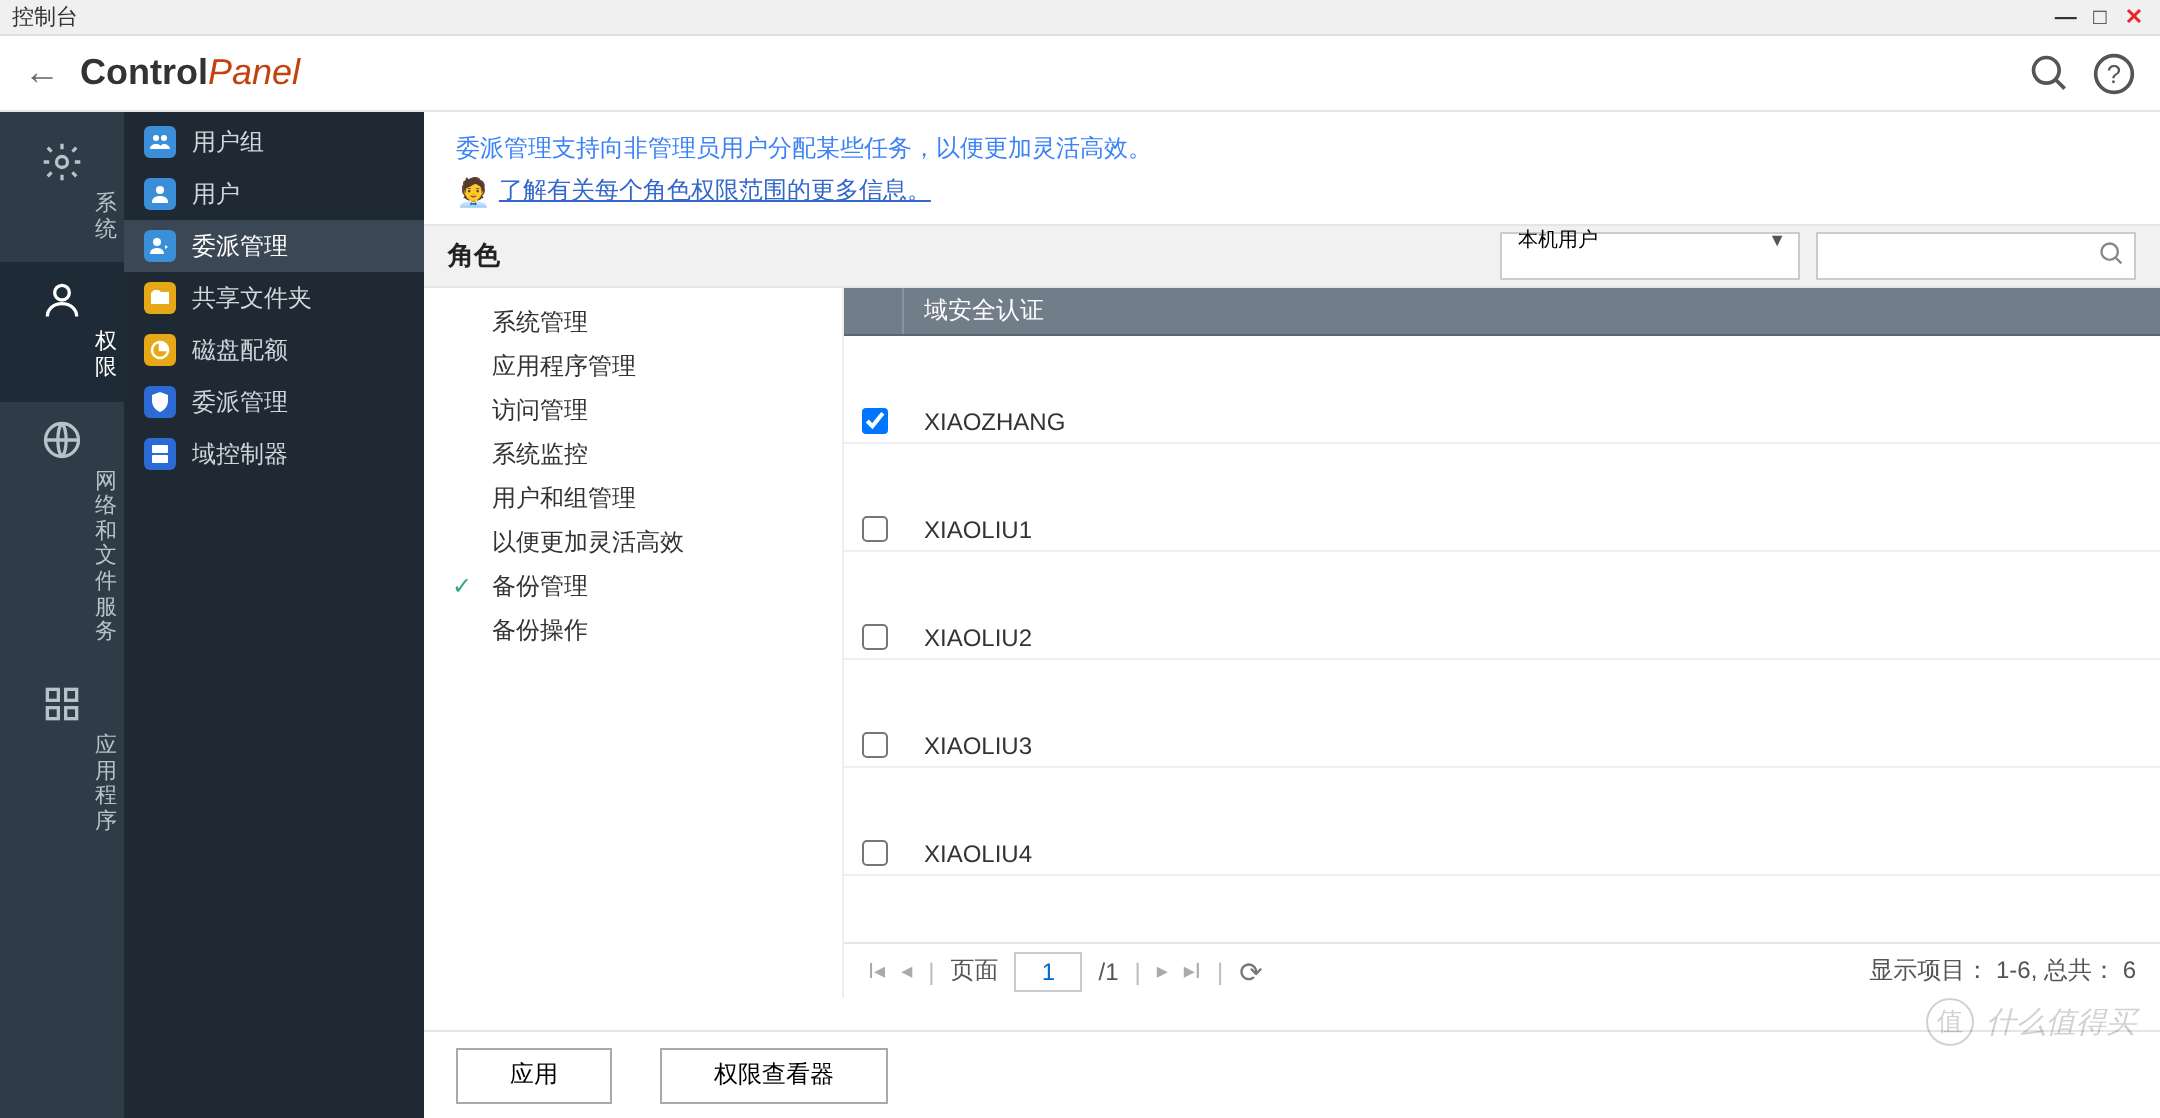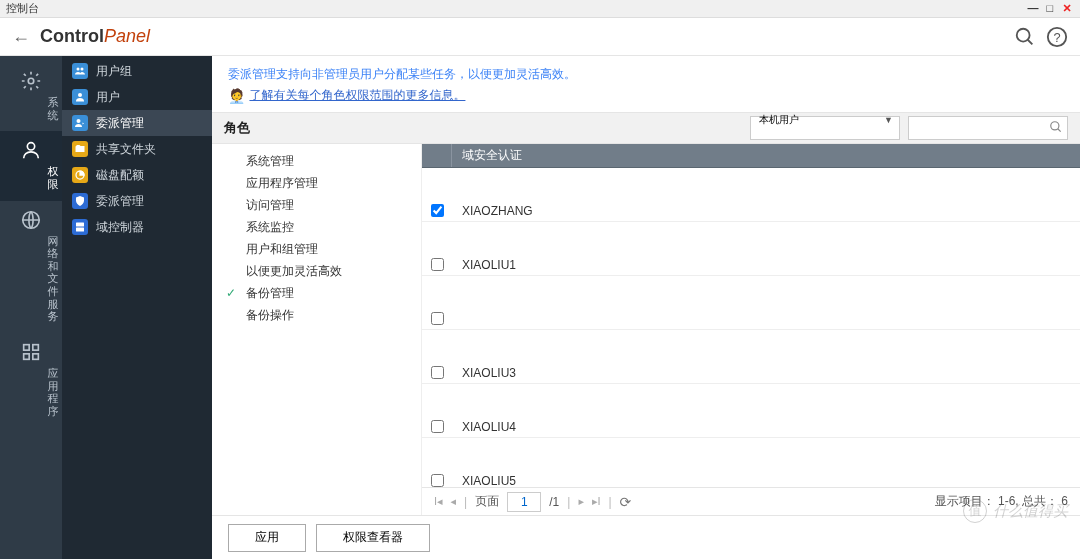--- a/index.html
+++ b/index.html
@@ -73,21 +73,21 @@
 
 
 .pager { height: 28px; border-top: 1px solid #e5e5e5; display: flex; align-items: center; padding: 0 12px; font-size: 12px; color: #555; gap: 8px; }
 .pager .pbtn { color: #aaa; cursor: pointer; font-size: 11px; }
 .pager .pinput { width: 34px; height: 20px; border: 1px solid #ccc; text-align: center; font-size: 12px; color:#06c; }
 .pager .sep { color:#bbb; }
 .pager .spacer { flex: 1; }
 .pager .refresh { color:#777; font-size:14px; cursor:pointer; }
 
 
-.footer { height: 44px; border-top: 1px solid #e5e5e5; display: flex; align-items: center; padding: 0 16px; gap: 10px; }
+.footer { height: 44px; border-top: 1px solid #e5e5e5; display: flex; align-items: center; padding: 0 16px; gap: 24px; margin-top: 16px; }
 .footer button { height: 28px; padding: 0 26px; font-size: 12px; background: #fff; border: 1px solid #aaa; cursor: pointer; }
 
 
 .watermark { position: absolute; right: 12px; bottom: 36px; font-size: 15px; color: rgba(0,0,0,0.18); font-style: italic; display:flex; align-items:center; gap:6px; pointer-events:none; }
 .watermark .circ { width:24px; height:24px; border:1.5px solid rgba(0,0,0,0.18); border-radius:50%; display:flex; align-items:center; justify-content:center; font-size:13px; font-style:normal; }
 </style>
 </head>
 <body>
 
 <div class="os-bar">
@@ -289,20 +289,21 @@
               <div class="c-cb">
                 <input type="checkbox" style="">
               </div>
               <div class="c-name">XIAOLIU1</div>
               <div class="c-role"></div>
             </div>
             <div class="trow">
               <div class="c-cb">
                 <input type="checkbox" style="">
               </div>
+              <div class="c-name">XIAOLIU2</div>
               <div class="c-role"></div>
             </div>
             <div class="trow">
               <div class="c-cb">
                 <input type="checkbox" style="">
               </div>
               <div class="c-name">XIAOLIU3</div>
               <div class="c-role"></div>
             </div>
             <div class="trow">

